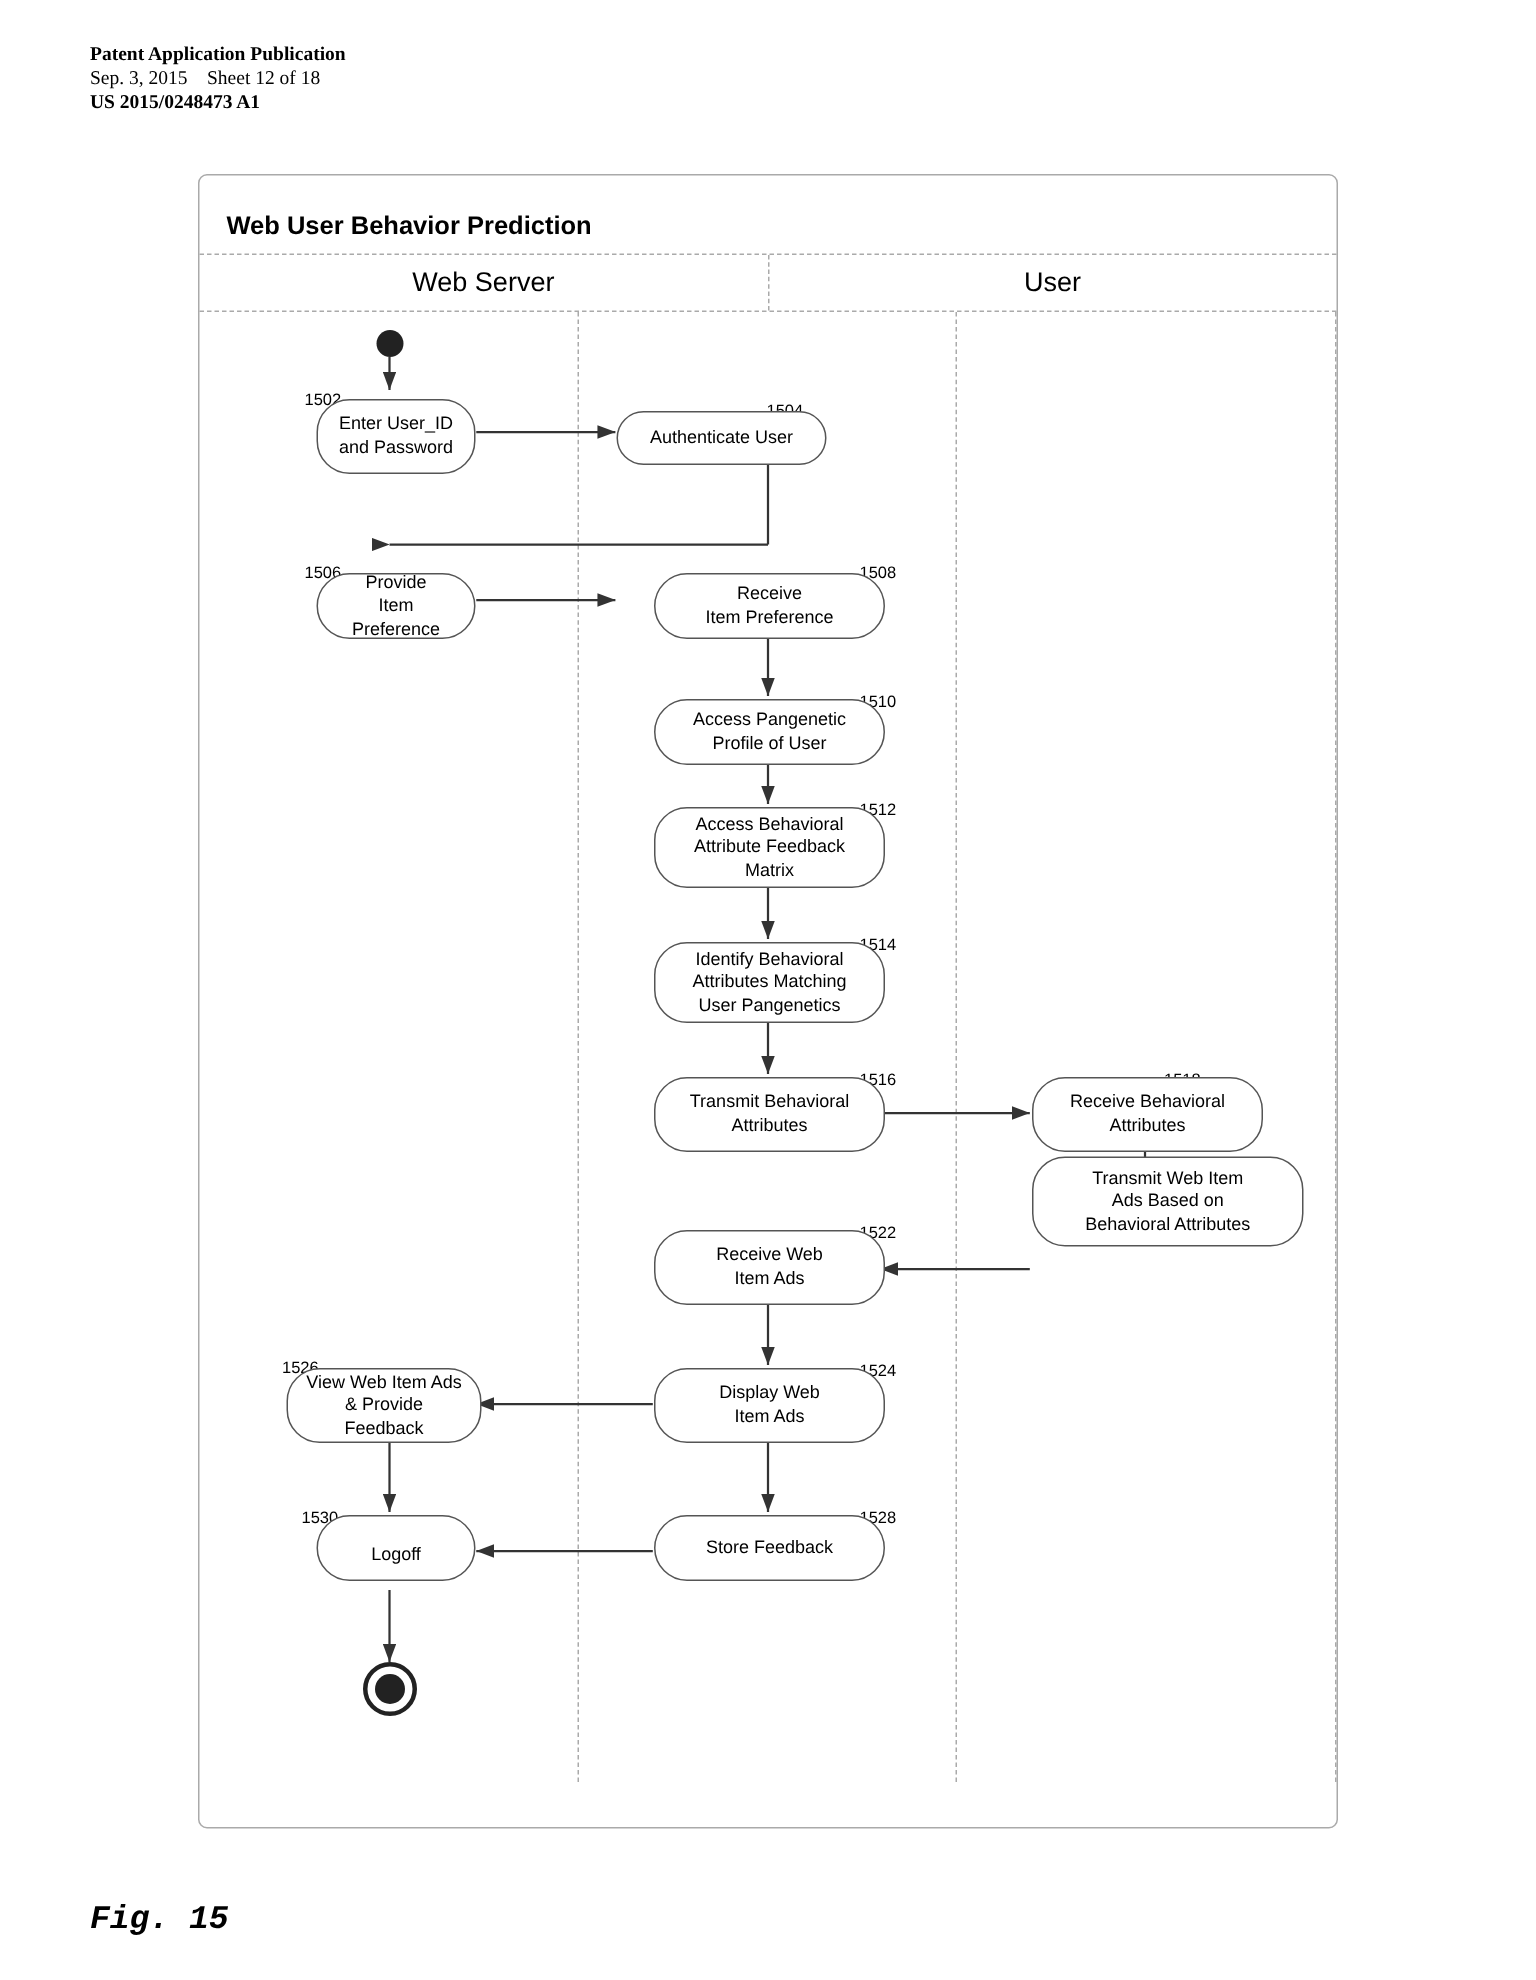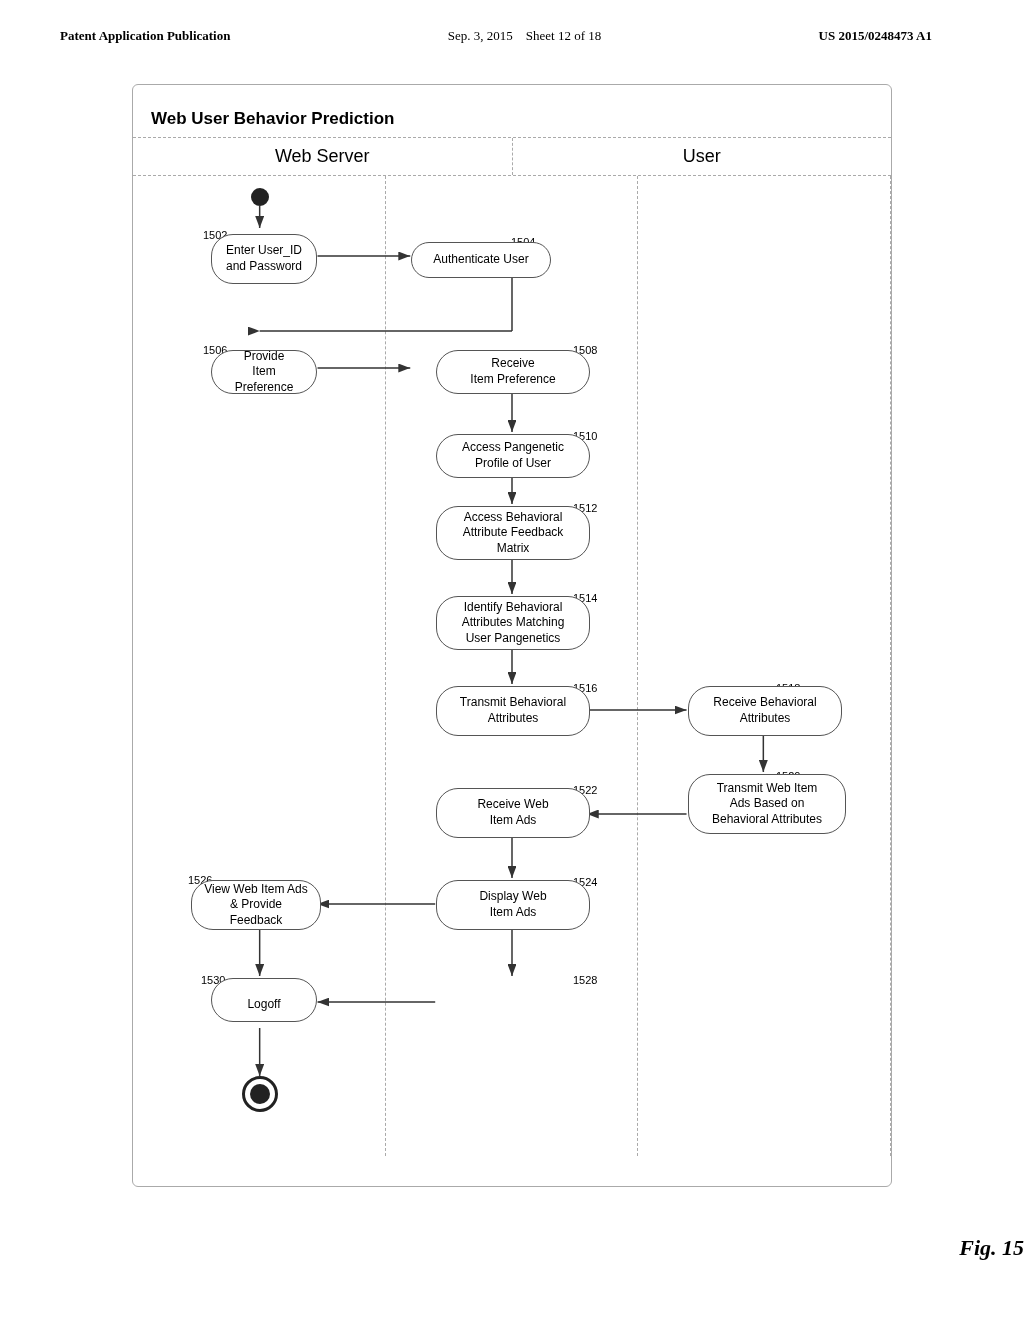--- a/index.html
+++ b/index.html
@@ -9,22 +9,23 @@
       width: 1024px;
       min-height: 1320px;
       position: relative;
     }
 
     
     .header {
       display: flex;
       justify-content: space-between;
       align-items: flex-start;
-      padding: 28px 92px 10px 60px;
+      padding: 28px 60px 10px 60px;
       font-size: 13px;
+      flex-direction: column;
     }
     .header-left { font-weight: bold; }
     .header-center { text-align: center; }
     .header-right { font-weight: bold; }
 
     
     .diagram-outer {
       margin: 30px auto;
       width: 760px;
       border: 1.5px solid #aaa;
@@ -93,26 +94,26 @@
 
     
     .step-label {
       position: absolute;
       font-size: 11px;
       font-family: Arial, sans-serif;
     }
 
     
     .fig-caption {
-      text-align: right;
+      text-align: left;
       padding: 18px 0 0 60px;
       font-size: 22px;
       font-weight: bold;
       font-style: italic;
-      font-family: Liberation Serif, serif;
+      font-family: Liberation Mono, monospace;
     }
 
     
     .circle-start {
       width: 18px;
       height: 18px;
       border-radius: 50%;
       background: #222;
       position: absolute;
     }
@@ -240,21 +241,21 @@
 Attributes</span>
     </div>
 
     <span class="step-label" style="left:643px; top:506px;">1518</span>
     <div class="box" style="left:555px; top:510px; width:154px; height:50px; display:flex; align-items:center; justify-content:center;">
       <span style="white-space:pre-line;">Receive Behavioral
 Attributes</span>
     </div>
 
     <span class="step-label" style="left:643px; top:594px;">1520</span>
-    <div class="box" style="left:555px; top:598px; width:158px; height:60px; display:flex; align-items:center; justify-content:center;">
+    <div class="box" style="left:555px; top:563px; width:181px; height:60px; display:flex; align-items:center; justify-content:center;">
       <span style="white-space:pre-line;">Transmit Web Item
 Ads Based on
 Behavioral Attributes</span>
     </div>
 
     <span class="step-label" style="left:440px; top:608px;">1522</span>
     <div class="box" style="left:303px; top:612px; width:154px; height:50px; display:flex; align-items:center; justify-content:center;">
       <span style="white-space:pre-line;">Receive Web
 Item Ads</span>
     </div>
@@ -265,20 +266,23 @@
 Item Ads</span>
     </div>
 
     <span class="step-label" style="left:55px; top:698px;">1526</span>
     <div class="box" style="left:58px; top:704px; width:130px; height:50px; display:flex; align-items:center; justify-content:center;">
       <span style="white-space:pre-line;">View Web Item Ads
 &amp; Provide Feedback</span>
     </div>
 
     <span class="step-label" style="left:440px; top:798px;">1528</span>
+    <div class="box" style="left:303px; top:802px; width:154px; height:44px; display:flex; align-items:center; justify-content:center;">
+      <span>Store Feedback</span>
+    </div>
 
     <span class="step-label" style="left:68px; top:798px;">1530</span>
     <div class="box" style="left:78px; top:802px; width:106px; height:44px; display:flex; align-items:flex-end; justify-content:center;">
       <span>Logoff</span>
     </div>
 
     <div style="position:absolute; left:109px; top:900px; width:36px; height:36px; border-radius:50%; border:3px solid #222; background:#fff; display:flex; align-items:center; justify-content:center;">
       <div style="width:20px; height:20px; border-radius:50%; background:#222;"></div>
     </div>
 

